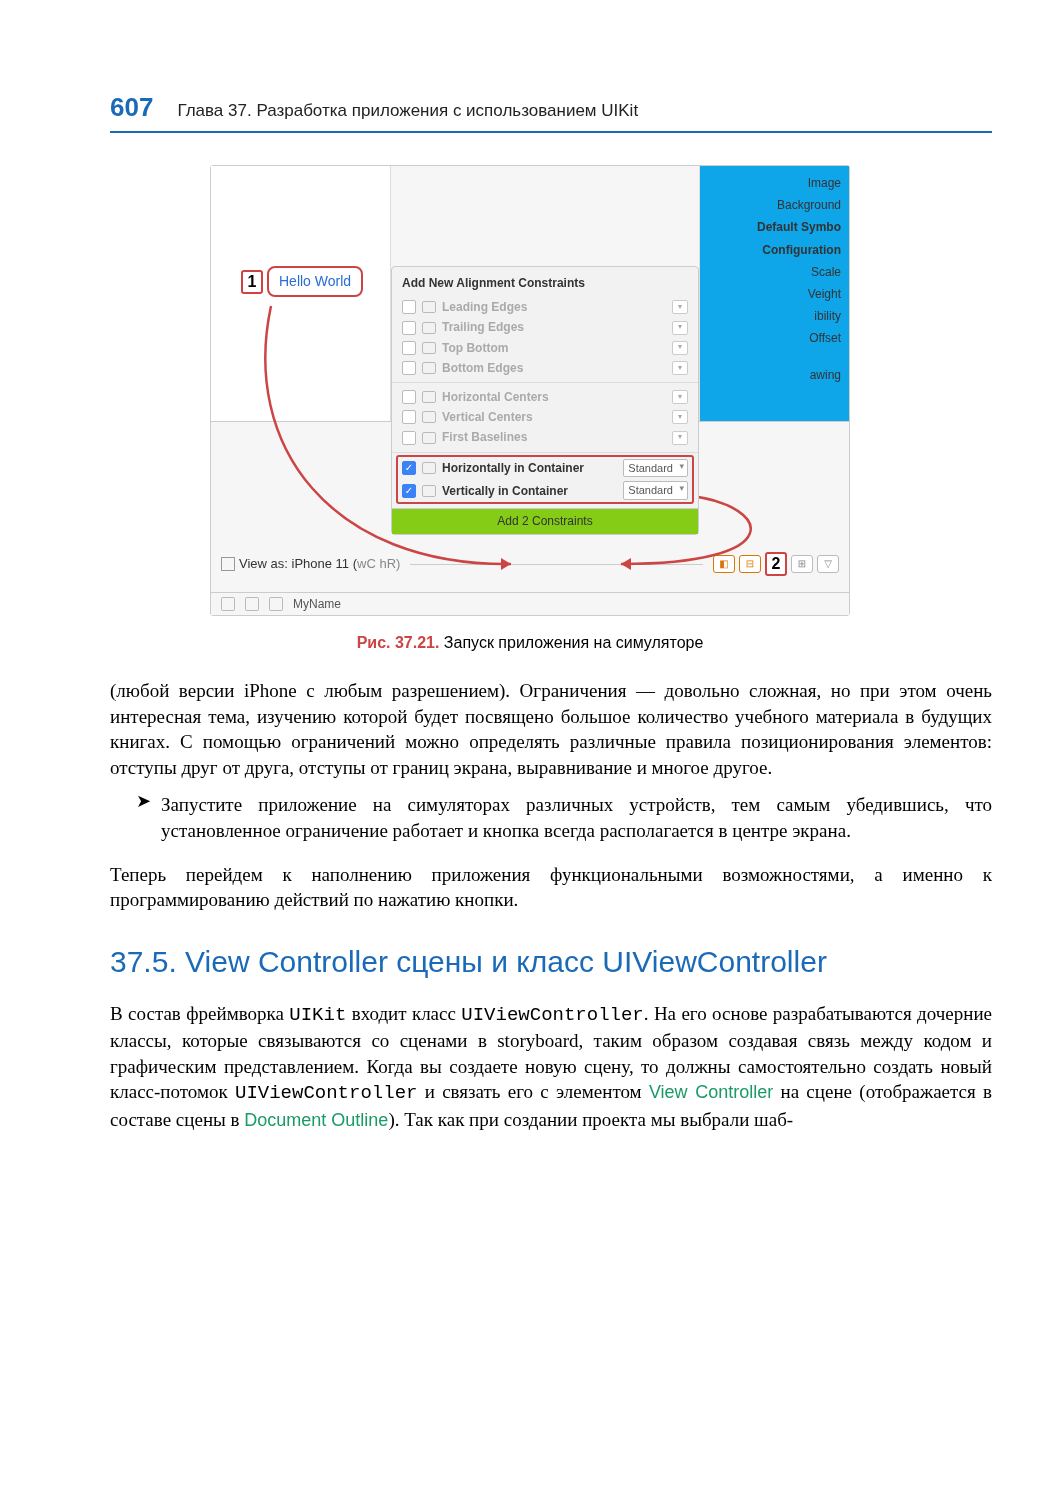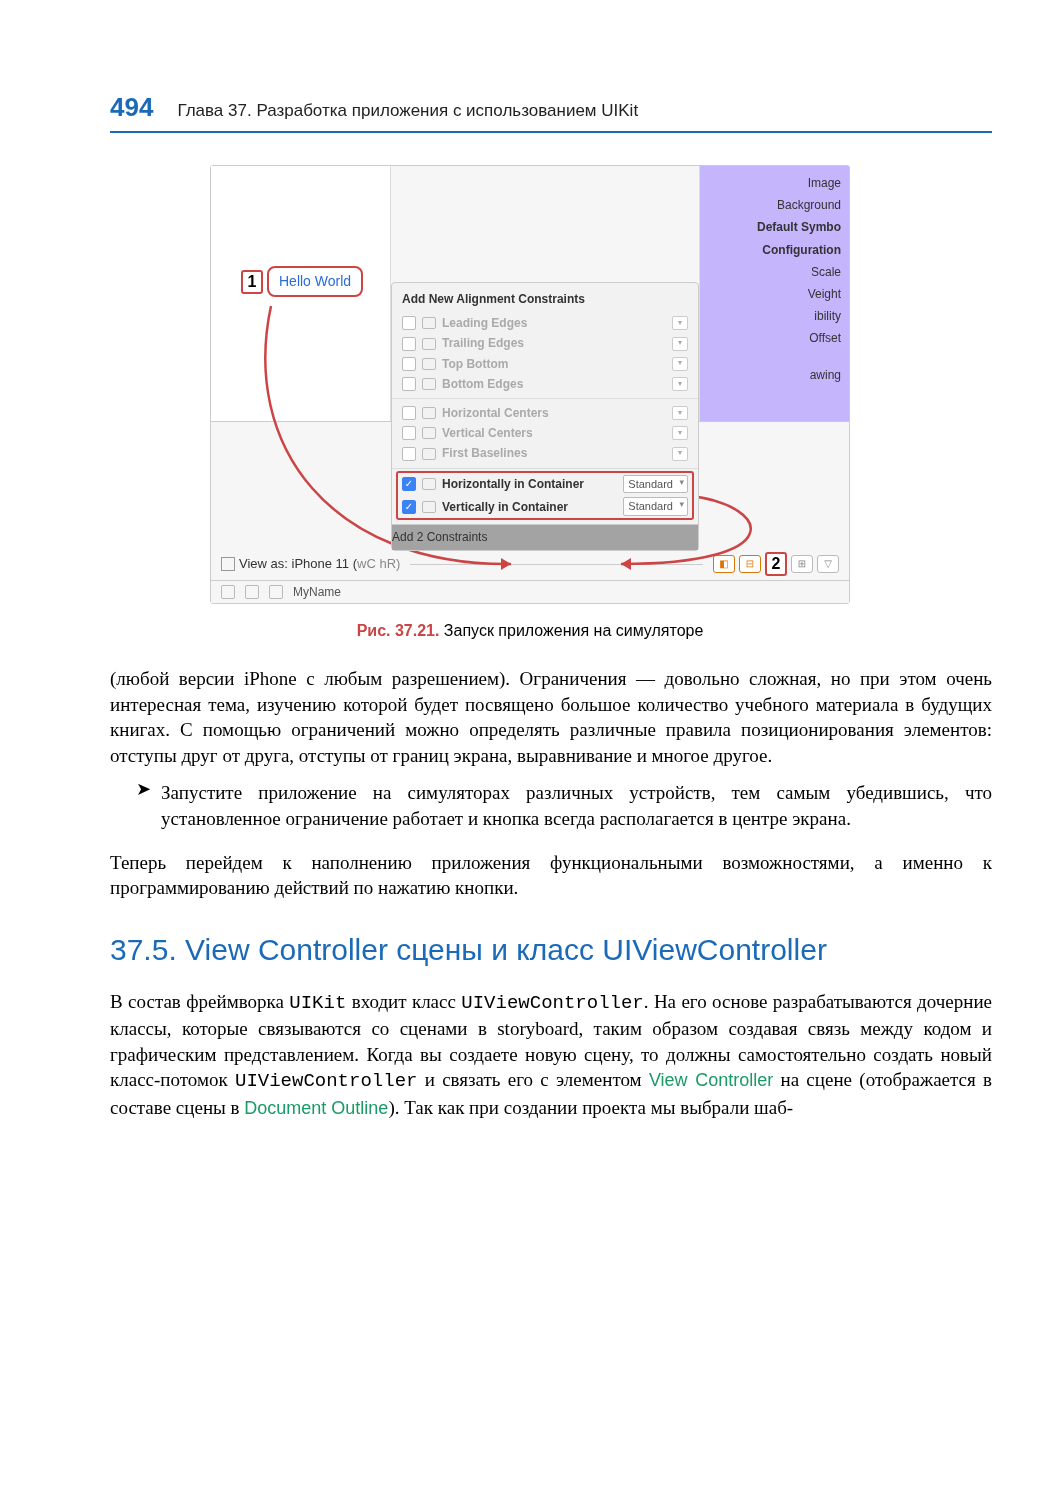--- a/index.html
+++ b/index.html
@@ -83,21 +83,21 @@
   .callout-1-wrap {
     position: absolute;
     top: 100px;
     left: 30px;
     display: flex;
     align-items: center;
   }
   .popover {
     position: absolute;
     left: 180px;
-    top: 116px;
+    top: 100px;
     width: 308px;
     background: #f2f2f2;
     border: 1px solid #ccc;
     border-radius: 4px;
     padding: 8px 10px 0 10px;
     font-size: 12px;
     z-index: 2;
   }
   .popover-title {
     font-weight: 700;
@@ -152,29 +152,30 @@
     content: "▾";
     position: absolute;
     right: 3px; top: 0;
     font-size: 9px;
     color: #888;
   }
   .cons-separator { border-top: 1px solid #ddd; margin: 4px -10px; }
   .add-btn {
     margin: 6px -10px 0 -10px;
     padding: 4px 0 5px 0;
+    text-align: center;
     border-top: 1px solid #ccc;
-    background: #a3a3a3;
+    background: #84cc16;
     color: #333;
     font-size: 12px;
   }
   .prop-sidebar {
     width: 150px;
     border-left: 1px solid #ddd;
-    background: #c4b5fd;
+    background: #0ea5e9;
     font-size: 12px;
     color: #333;
     text-align: right;
     padding: 6px 8px 4px 4px;
   }
   .prop-sidebar div { padding: 3px 0; }
   .prop-sidebar .bold { font-weight: 700; }
   .ib-bottom {
     border-top: 1px solid #ccc;
     padding: 4px 10px;
@@ -209,20 +210,21 @@
   .tb-btn.orange { border-color: #d97706; color: #d97706; }
   .ib-projbar {
     border-top: 1px solid #ccc;
     padding: 3px 10px;
     display: flex;
     align-items: center;
     gap: 10px;
     font-size: 12px;
     color: #555;
     background: #f6f6f6;
+    margin-top: 12px;
   }
   .ib-projbar .icn {
     width: 14px; height: 14px;
     border: 1px solid #bbb;
     border-radius: 2px;
     display: inline-block;
   }
   .arrow-svg {
     position: absolute;
     pointer-events: none;
@@ -266,21 +268,21 @@
     position: absolute;
     border: 2px solid #c44;
     border-radius: 3px;
     pointer-events: none;
   }
 </style>
 </head>
 <body>
 
 <div class="page-header">
-  <span class="page-num">494</span>
+  <span class="page-num">607</span>
   <span class="chapter-title">Глава 37. Разработка приложения с использованием UIKit</span>
 </div>
 
 <div class="figure-wrap">
   <div class="ib-panel">
     <div class="ib-top">
 
       <svg class="arrow-svg" width="640" height="430" style="left:0;top:0;">
         <path d="M 60 140 C 30 280, 120 400, 300 398" stroke="#c44" stroke-width="2.5" fill="none"></path>
         <polygon points="300,398 290,392 290,404" fill="#c44"></polygon>

